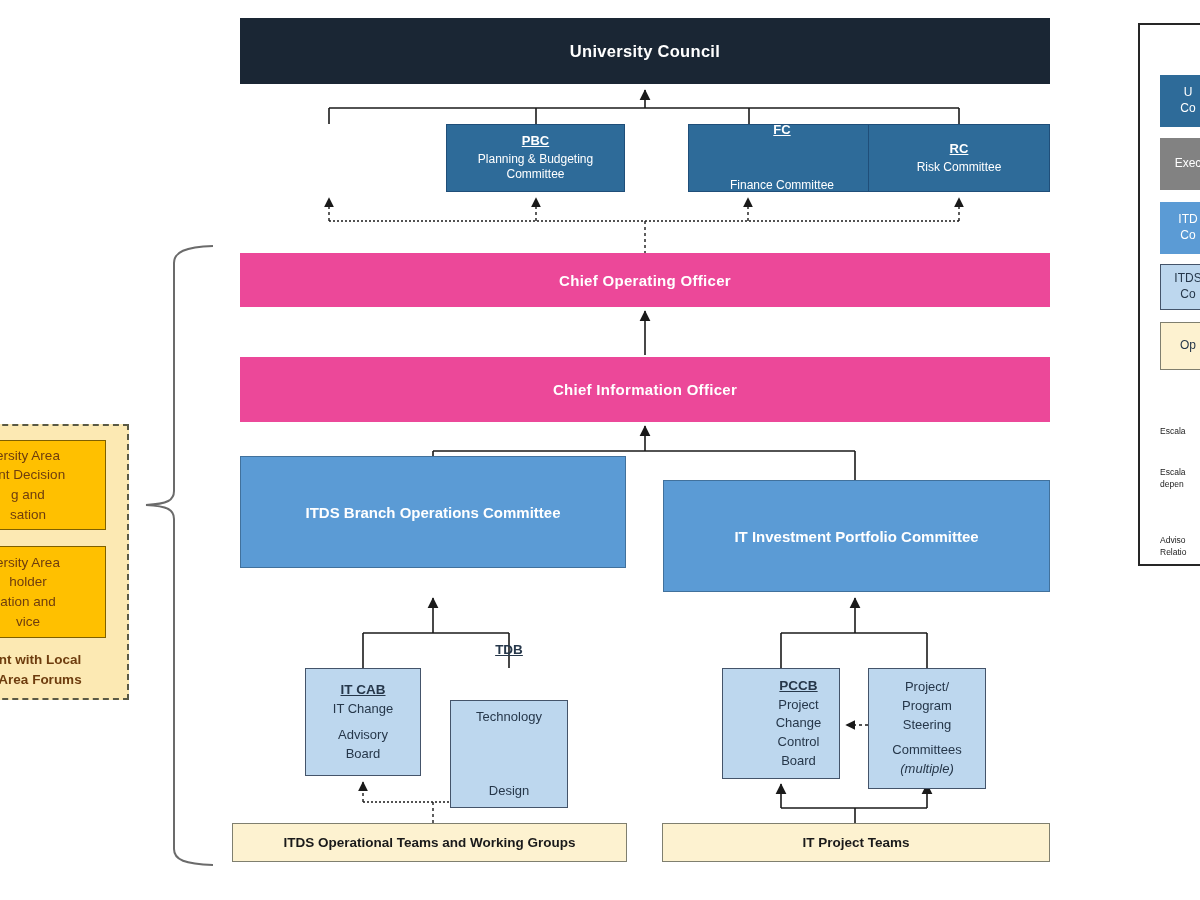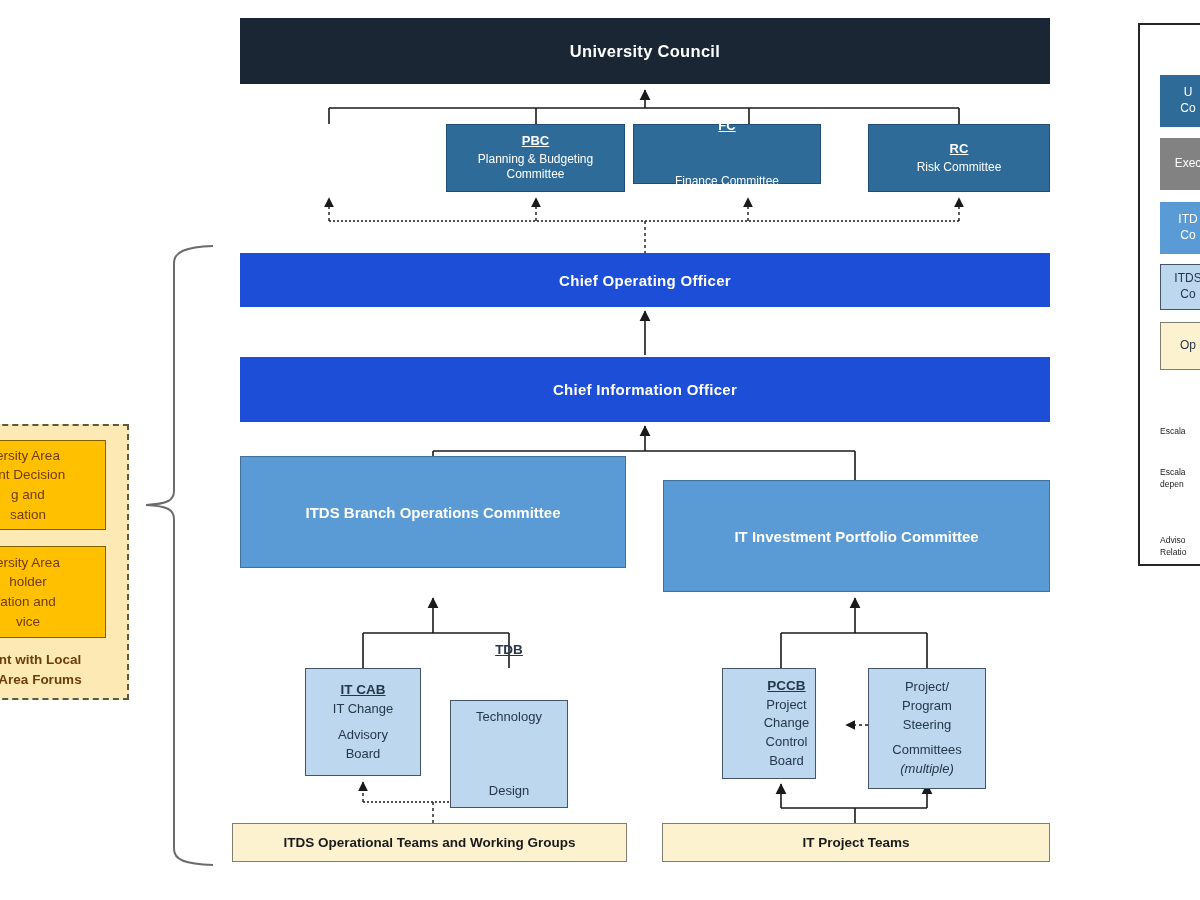--- a/index.html
+++ b/index.html
@@ -5,21 +5,21 @@
   html,body{margin:0;padding:0;background:#fff;}
   .canvas{position:relative;width:1200px;height:900px;overflow:hidden;
     font-family:"Liberation Sans", sans-serif;background:#fff;}
   .abs{position:absolute;box-sizing:border-box;}
   .node{display:flex;flex-direction:column;align-items:center;justify-content:center;
     text-align:center;}
   .white{color:#ffffff;}
   .council{background:#1a2634;font-weight:bold;font-size:16.5px;letter-spacing:.3px;}
   .cmte{background:#2e6b99;border:1px solid #1f4e79;font-size:12px;line-height:1.3;}
   .cmte .abbr{font-weight:bold;text-decoration:underline;font-size:13px;margin-bottom:2px;}
-  .graybar{background:#1d4ed8;font-weight:bold;font-size:15px;letter-spacing:.3px;}
+  .graybar{background:#ec4899;font-weight:bold;font-size:15px;letter-spacing:.3px;}
   .bluebox{background:#5b9bd5;border:1px solid #41719c;font-weight:bold;font-size:15px;}
   .board{background:#bdd7ee;border:1px solid #44546a;color:#26374a;font-size:13px;line-height:1.45;}
   .board .abbr{font-weight:bold;text-decoration:underline;font-size:13.5px;}
   .board .note{font-style:italic;}
   .gap{margin-top:7px;}
   .cream{background:#fdf2d0;border:1px solid #7f7f6f;color:#1a1a1a;font-weight:bold;font-size:13.5px;}
   .lpanel{background:#fce9b3;border:2px dashed #595945;}
   .obox{background:#ffc000;border:1px solid #7f6000;color:#6e3d0e;font-size:13.5px;line-height:1.45;}
   .lfooter{color:#6e3d0e;font-weight:bold;font-size:13.5px;line-height:1.5;}
   .legend{background:#ffffff;border:2px solid #262626;}
@@ -100,21 +100,21 @@
 
   <div class="abs node council white" style="left:240px;top:18px;width:810px;height:66px;">
     <div>University Council</div>
   </div>
 
   <div class="abs node cmte white" style="left:446px;top:124px;width:179px;height:68px;">
     <div class="abbr">PBC</div>
     <div>Planning &amp; Budgeting</div>
     <div>Committee</div>
   </div>
-  <div class="abs node cmte white" style="left:633px;top:124px;width:188px;height:60px;gap:37px;">
+  <div class="abs node cmte white" style="left:688px;top:124px;width:188px;height:68px;gap:37px;">
     <div class="abbr">FC</div>
     <div>Finance Committee</div>
   </div>
   <div class="abs node cmte white" style="left:868px;top:124px;width:182px;height:68px;">
     <div class="abbr">RC</div>
     <div>Risk Committee</div>
   </div>
 
   <div class="abs node graybar white" style="left:240px;top:253px;width:810px;height:54px;">
     <div>Chief Operating Officer</div>
@@ -135,21 +135,21 @@
     <div>IT Change</div>
     <div class="gap">Advisory</div>
     <div>Board</div>
   </div>
   <div class="abs node board" style="left:450px;top:700px;width:118px;height:108px;gap:48px;">
     <div class="abbr">TDB</div>
     <div>Technology</div>
     <div class="gap">Design</div>
     <div>Board</div>
   </div>
-  <div class="abs node board" style="left:722px;top:668px;width:94px;height:111px;padding-left:35px;">
+  <div class="abs node board" style="left:722px;top:668px;width:118px;height:111px;padding-left:35px;">
     <div class="abbr">PCCB</div>
     <div>Project</div>
     <div>Change</div>
     <div>Control</div>
     <div>Board</div>
   </div>
   <div class="abs node board" style="left:868px;top:668px;width:118px;height:121px;">
     <div>Project/</div>
     <div>Program</div>
     <div>Steering</div>

